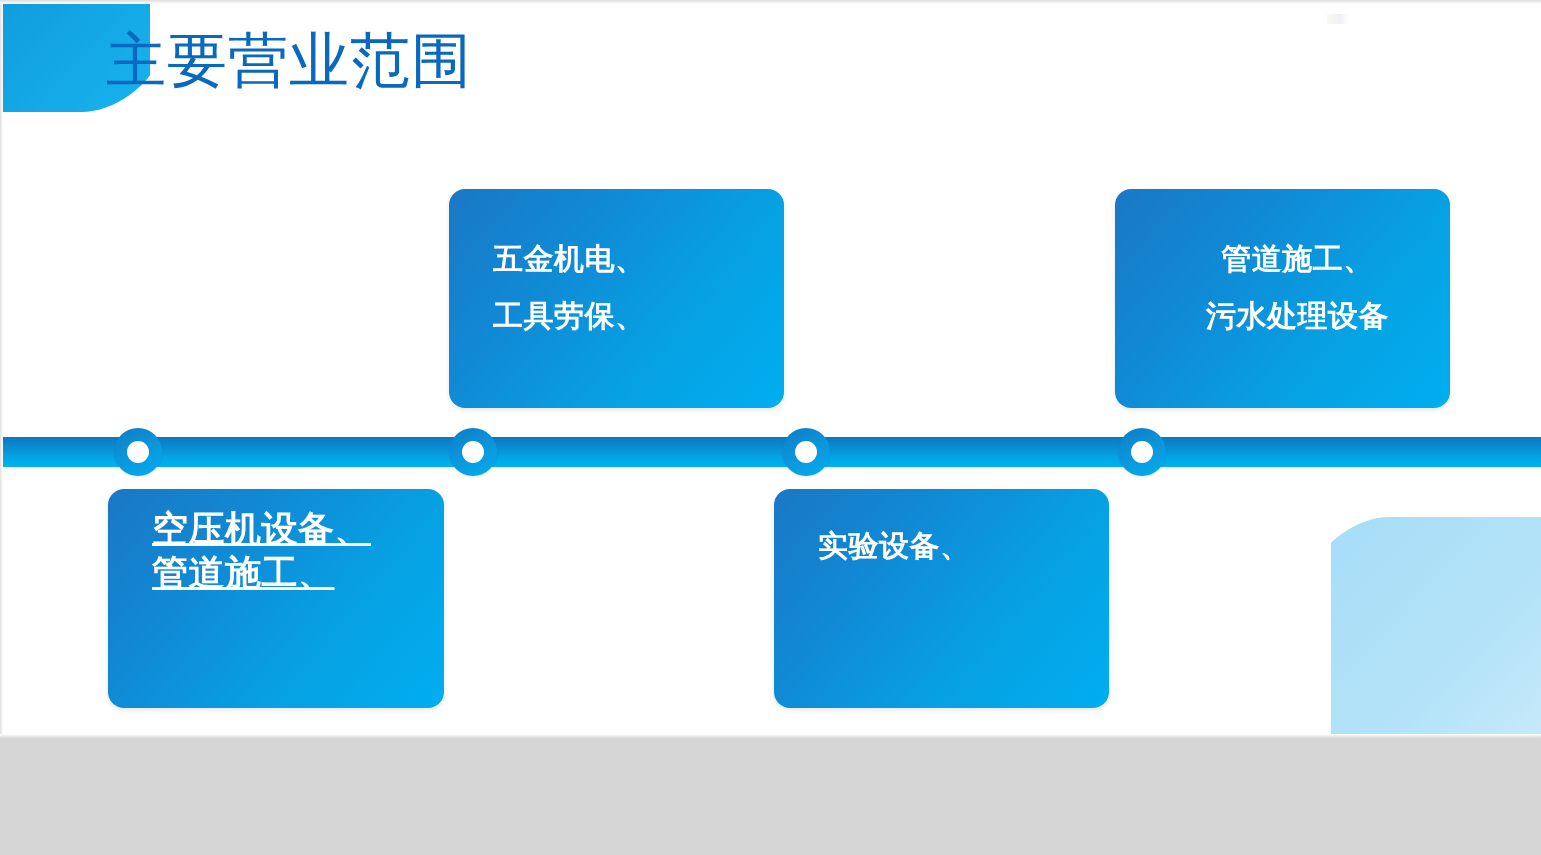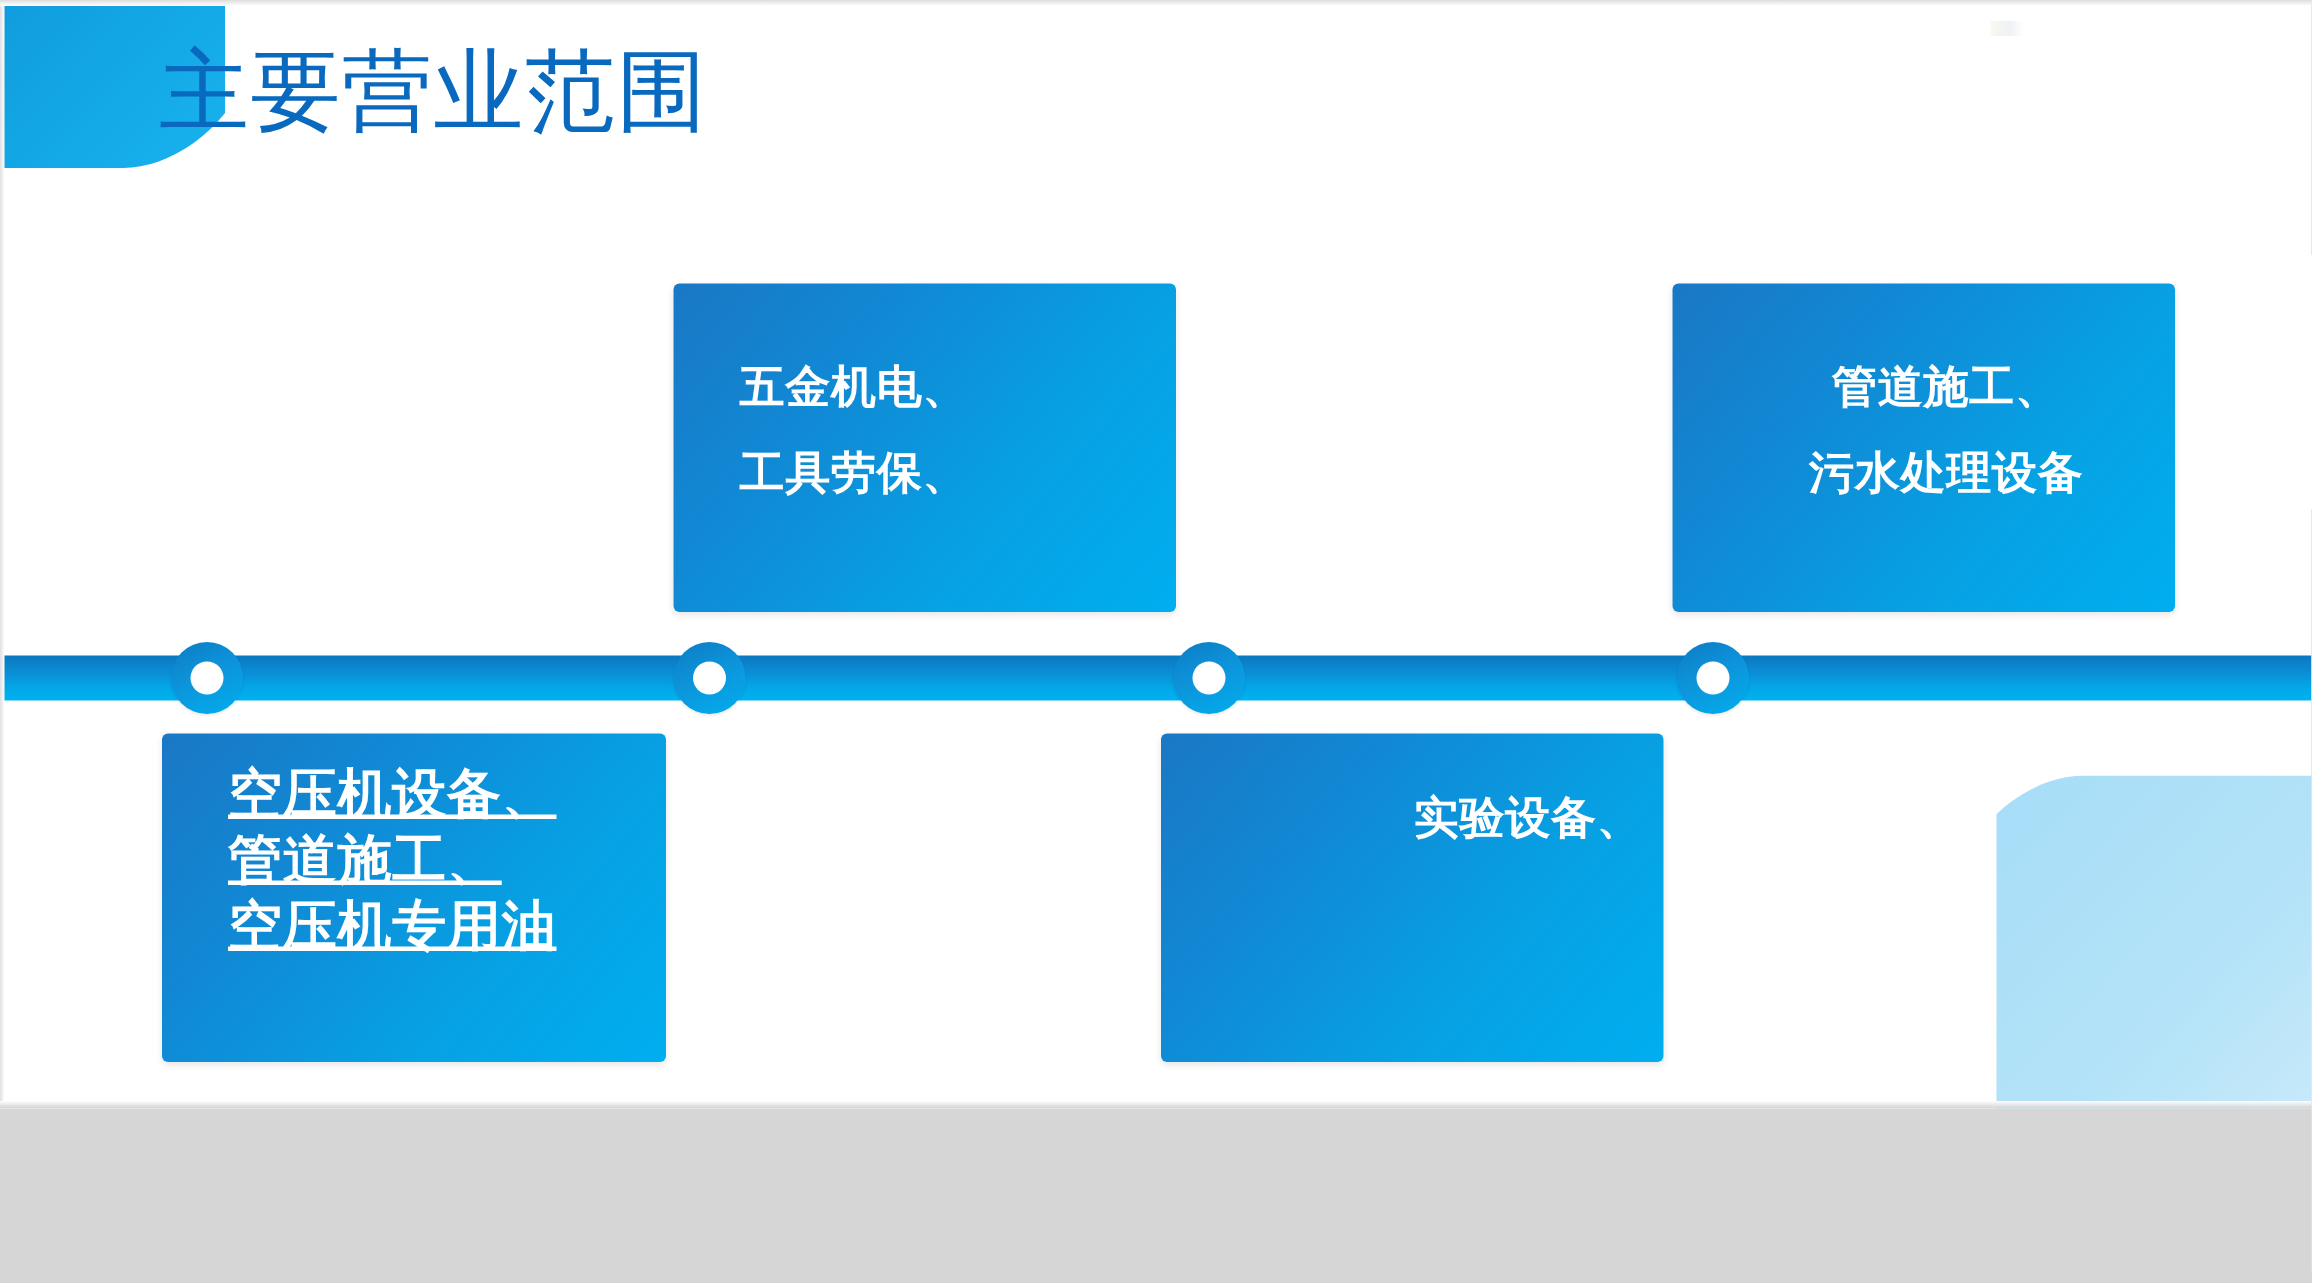--- a/index.html
+++ b/index.html
@@ -119,21 +119,21 @@
     background: #ffffff;
   }
   .node.n1 { left: 114px; }
   .node.n2 { left: 449px; }
   .node.n3 { left: 782px; }
   .node.n4 { left: 1118px; }
 
   
   .card {
     position: absolute;
-    border-radius: 4px;
+    border-radius: 16px;
     background: linear-gradient(130deg, #1a78c5 0%, #1188d4 30%, #06a2e4 68%, #00aeef 100%);
     color: #ffffff;
     font-weight: bold;
     z-index: 20;
     box-shadow: 0 2px 5px rgba(0,0,0,0.10);
     padding-left: 44px;
   }
   .card .lines {
     position: absolute;
     left: 44px;
@@ -156,21 +156,21 @@
   .card-2 {
     left: 449px; top: 189px;
     width: 335px; height: 219px;
   }
   .card-2 .lines { top: 41px; }
   .card-2 .line { font-size: 30px; line-height: 57px; letter-spacing: 0.5px; }
 
   
   .card-3 {
     left: 774px; top: 489px;
-    width: 335px; height: 219px; text-align: right;
+    width: 335px; height: 219px;
   }
   .card-3 .lines { top: 27px; }
   .card-3 .line { font-size: 30px; line-height: 60px; letter-spacing: 0.5px; }
 
   
   .card-4 {
     left: 1115px; top: 189px;
     width: 335px; height: 219px; text-align: center;
   }
   .card-4 .lines { top: 41px; }
@@ -211,21 +211,20 @@
 
   <div class="node n1"></div>
   <div class="node n2"></div>
   <div class="node n3"></div>
   <div class="node n4"></div>
 
   <div class="card card-1">
     <div class="lines">
       <div class="line">空压机设备、</div>
       <div class="line">管道施工、</div>
-      <div class="line">空压机专用油</div>
     </div>
   </div>
 
   <div class="card card-2">
     <div class="lines">
       <div class="line">五金机电、</div>
       <div class="line">工具劳保、</div>
     </div>
   </div>
 

